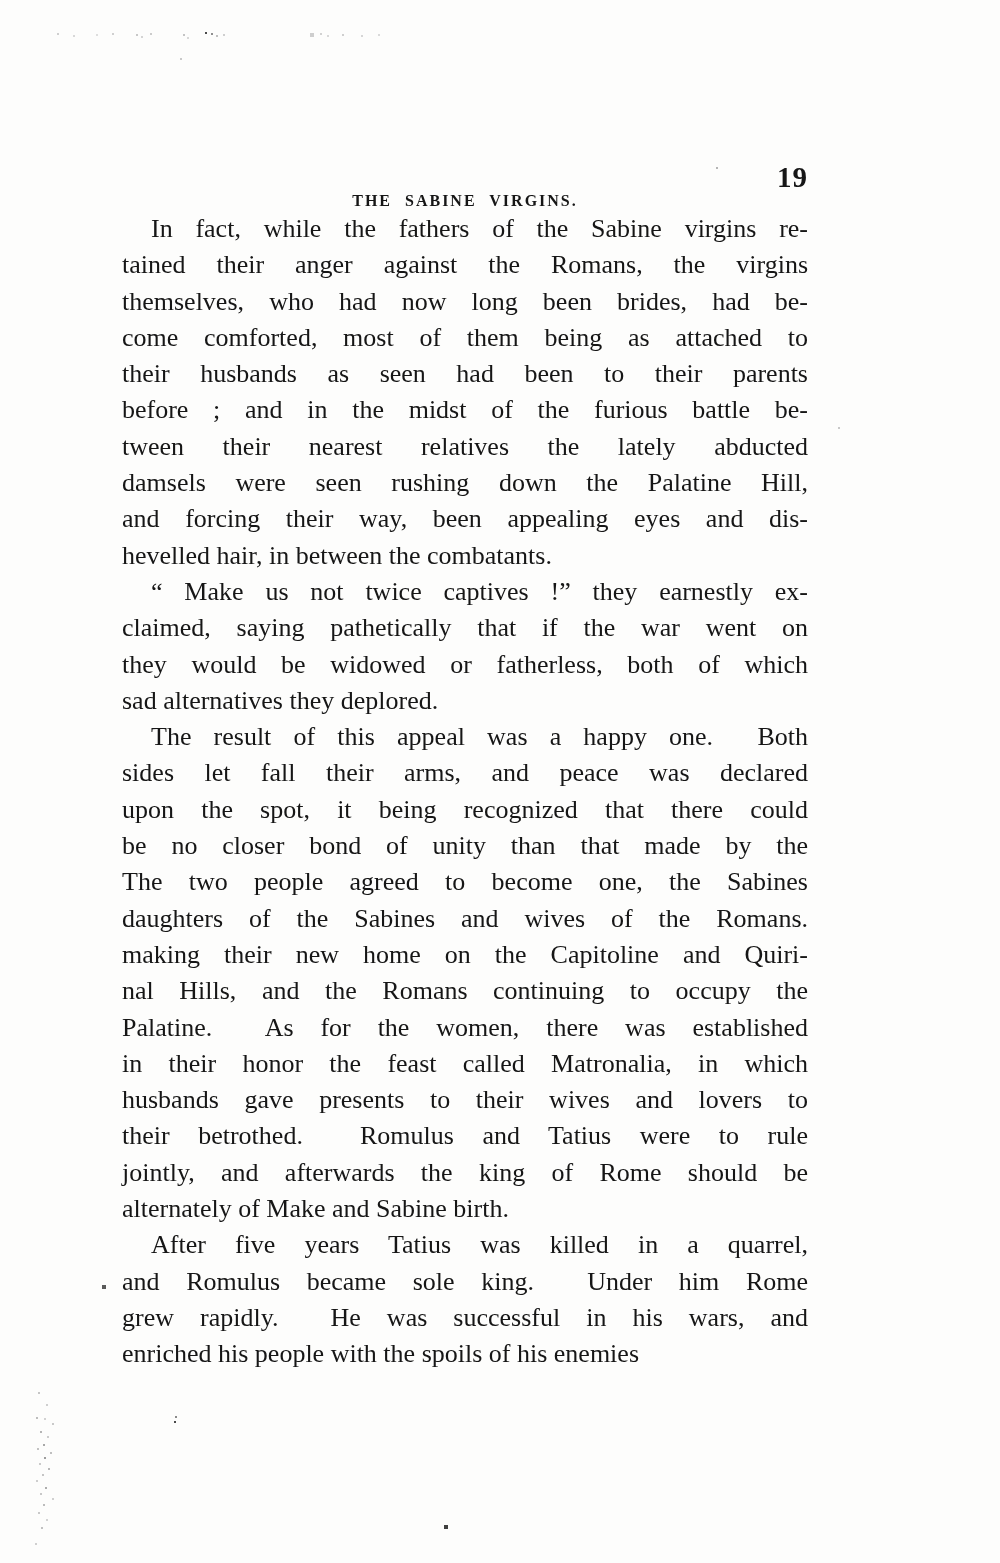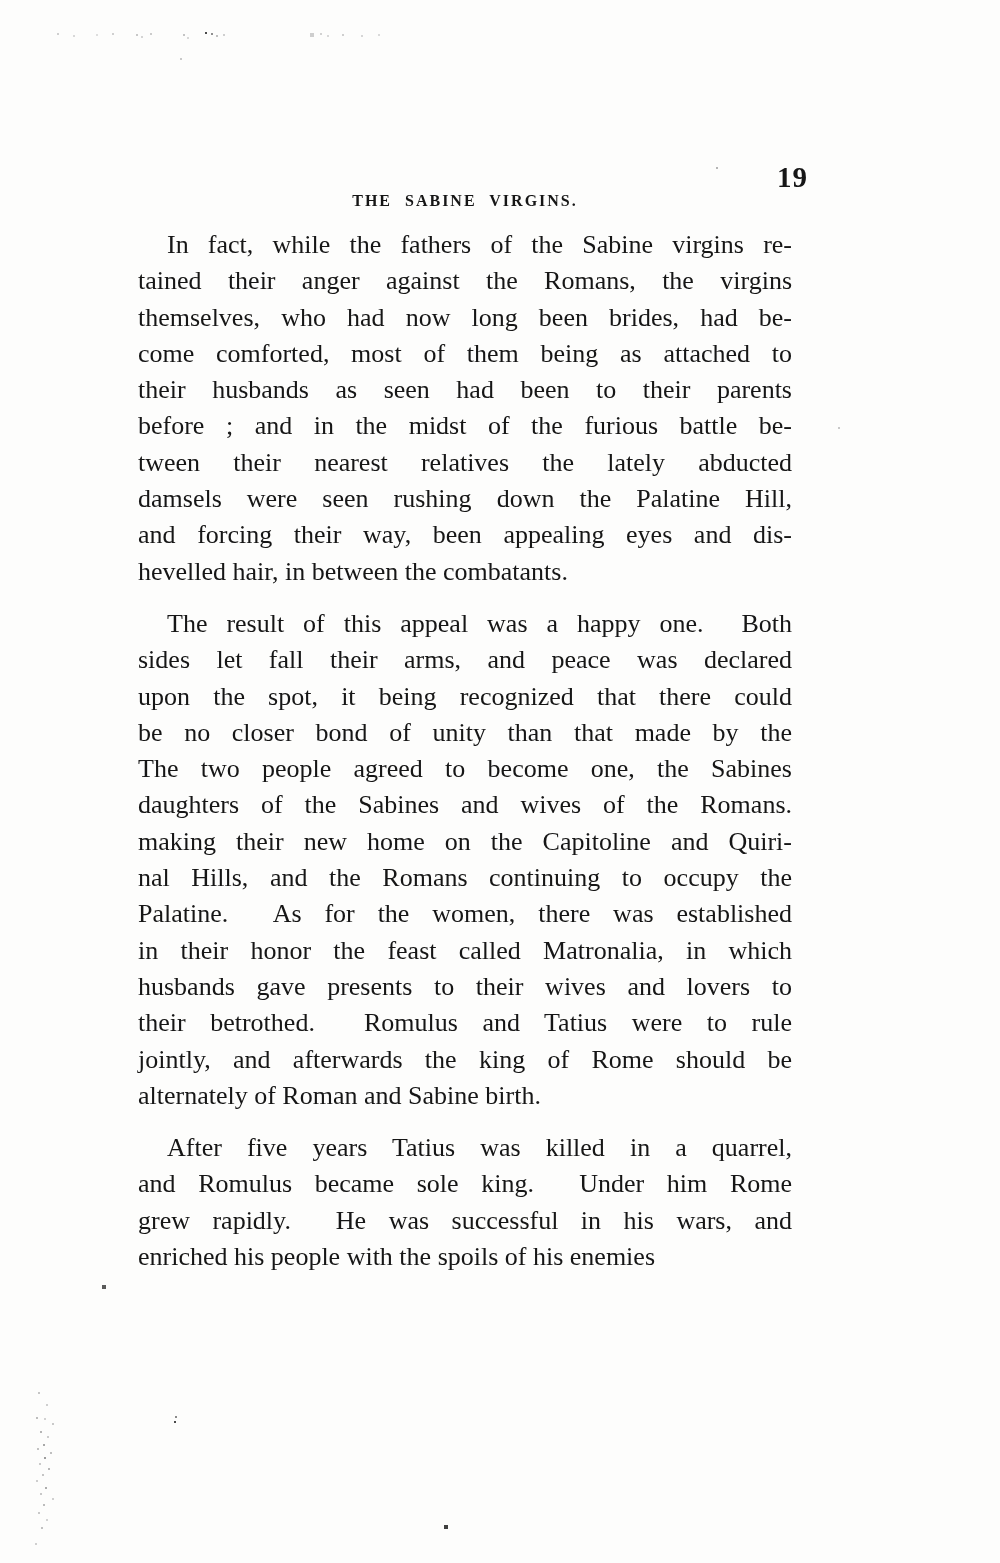--- a/index.html
+++ b/index.html
@@ -47,21 +47,21 @@
   }
   
   .page-text {
     position: absolute;
     left: 122px;
     top: 211px;
     width: 686px;
     font-size: 26px;
     line-height: 36.3px;
   }
-  .para { margin: 16px; padding: 0; }
+  .para { margin: 0; padding: 0; }
   .line {
     height: 36.3px;
     white-space: normal;
     overflow: visible;
   }
   .line.just {
     text-align: justify;
     text-align-last: justify;
   }
   .line.last {
@@ -131,34 +131,40 @@
         <div class="line just">themselves, who had now long been brides, had be-</div>
         <div class="line just">come comforted, most of them being as attached to</div>
         <div class="line just">their husbands as seen had been to their parents</div>
         <div class="line just">before&nbsp;; and in the midst of the furious battle be-</div>
         <div class="line just">tween their nearest relatives the lately abducted</div>
         <div class="line just">damsels were seen rushing down the Palatine Hill,</div>
         <div class="line just">and forcing their way, been appealing eyes and dis-</div>
         <div class="line last">hevelled hair, in between the combatants.</div>
       </div>
       <div class="para">
+        <div class="line first just">“&nbsp;Make us not twice captives&nbsp;!” they earnestly ex-</div>
+        <div class="line just">claimed, saying pathetically that if the war went on</div>
+        <div class="line just">they would be widowed or fatherless, both of which</div>
+        <div class="line last">sad alternatives they deplored.</div>
+      </div>
+      <div class="para">
         <div class="line first just">The result of this appeal was a happy one.&nbsp; Both</div>
         <div class="line just">sides let fall their arms, and peace was declared</div>
         <div class="line just">upon the spot, it being recognized that there could</div>
         <div class="line just">be no closer bond of unity than that made by the</div>
         <div class="line just">The two people agreed to become one, the Sabines</div>
         <div class="line just">daughters of the Sabines and wives of the Romans.</div>
         <div class="line just">making their new home on the Capitoline and Quiri-</div>
         <div class="line just">nal Hills, and the Romans continuing to occupy the</div>
         <div class="line just">Palatine.&nbsp; As for the women, there was established</div>
         <div class="line just">in their honor the feast called Matronalia, in which</div>
         <div class="line just">husbands gave presents to their wives and lovers to</div>
         <div class="line just">their betrothed.&nbsp; Romulus and Tatius were to rule</div>
         <div class="line just">jointly, and afterwards the king of Rome should be</div>
-        <div class="line last">alternately of Roman and Sabine birth.</div>
+        <div class="line last">alternately of Make and Sabine birth.</div>
       </div>
       <div class="para">
         <div class="line first just">After five years Tatius was killed in a quarrel,</div>
         <div class="line just">and Romulus became sole king.&nbsp; Under him Rome</div>
         <div class="line just">grew rapidly.&nbsp; He was successful in his wars, and</div>
         <div class="line last">enriched his people with the spoils of his enemies</div>
       </div>
     </div>
 
 </div>

